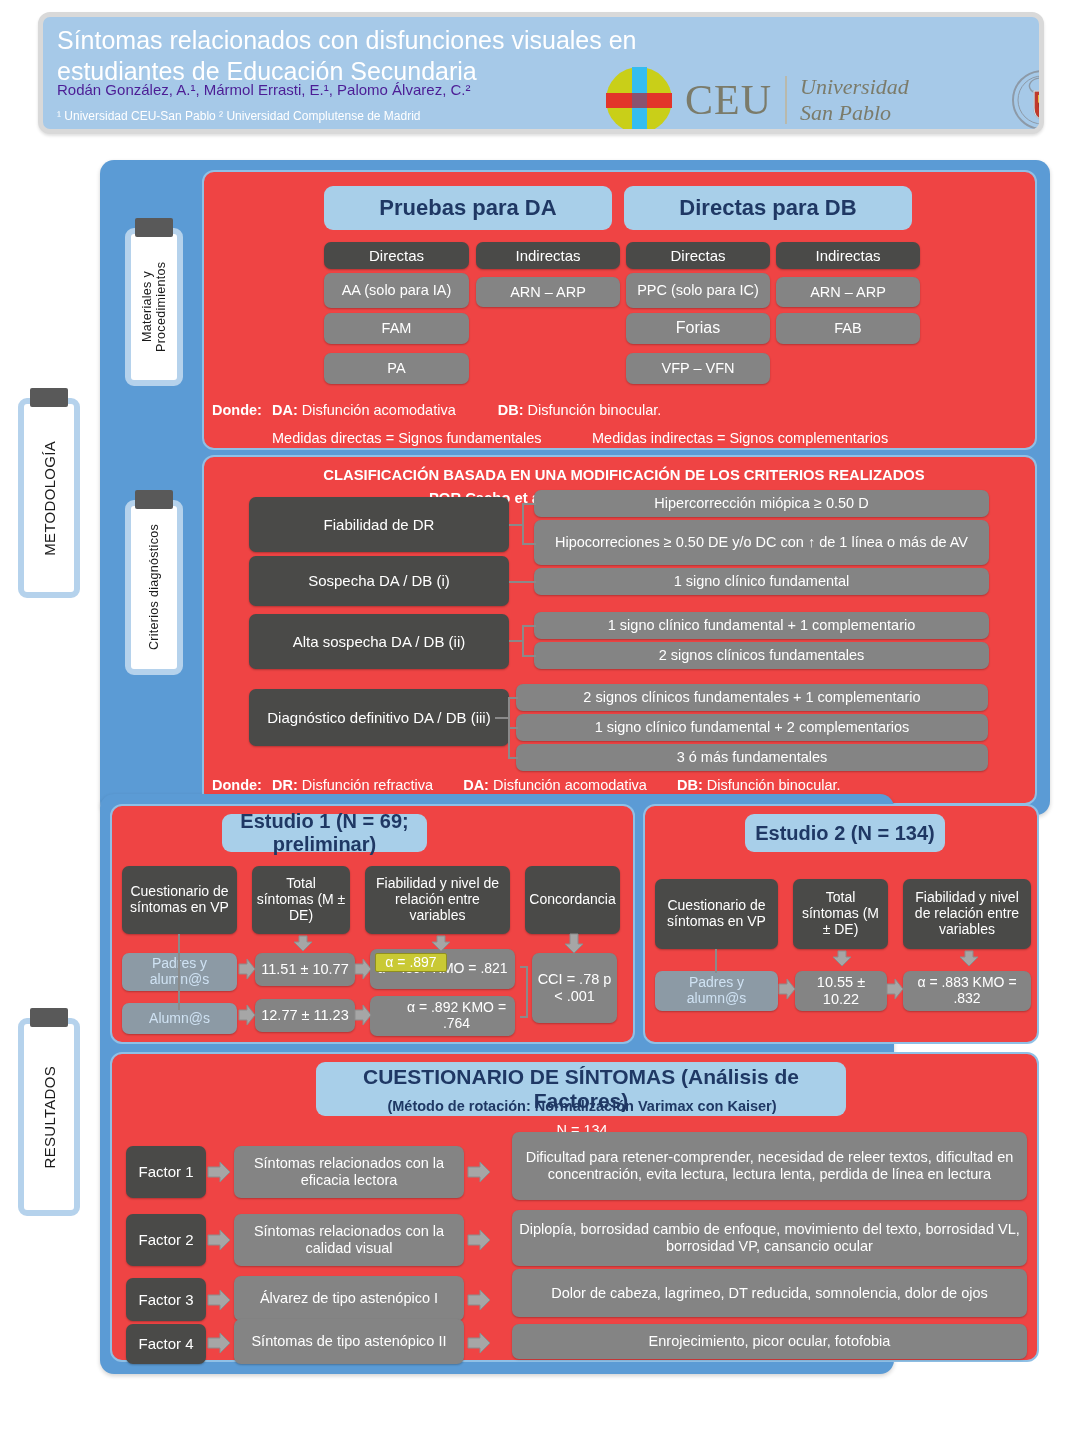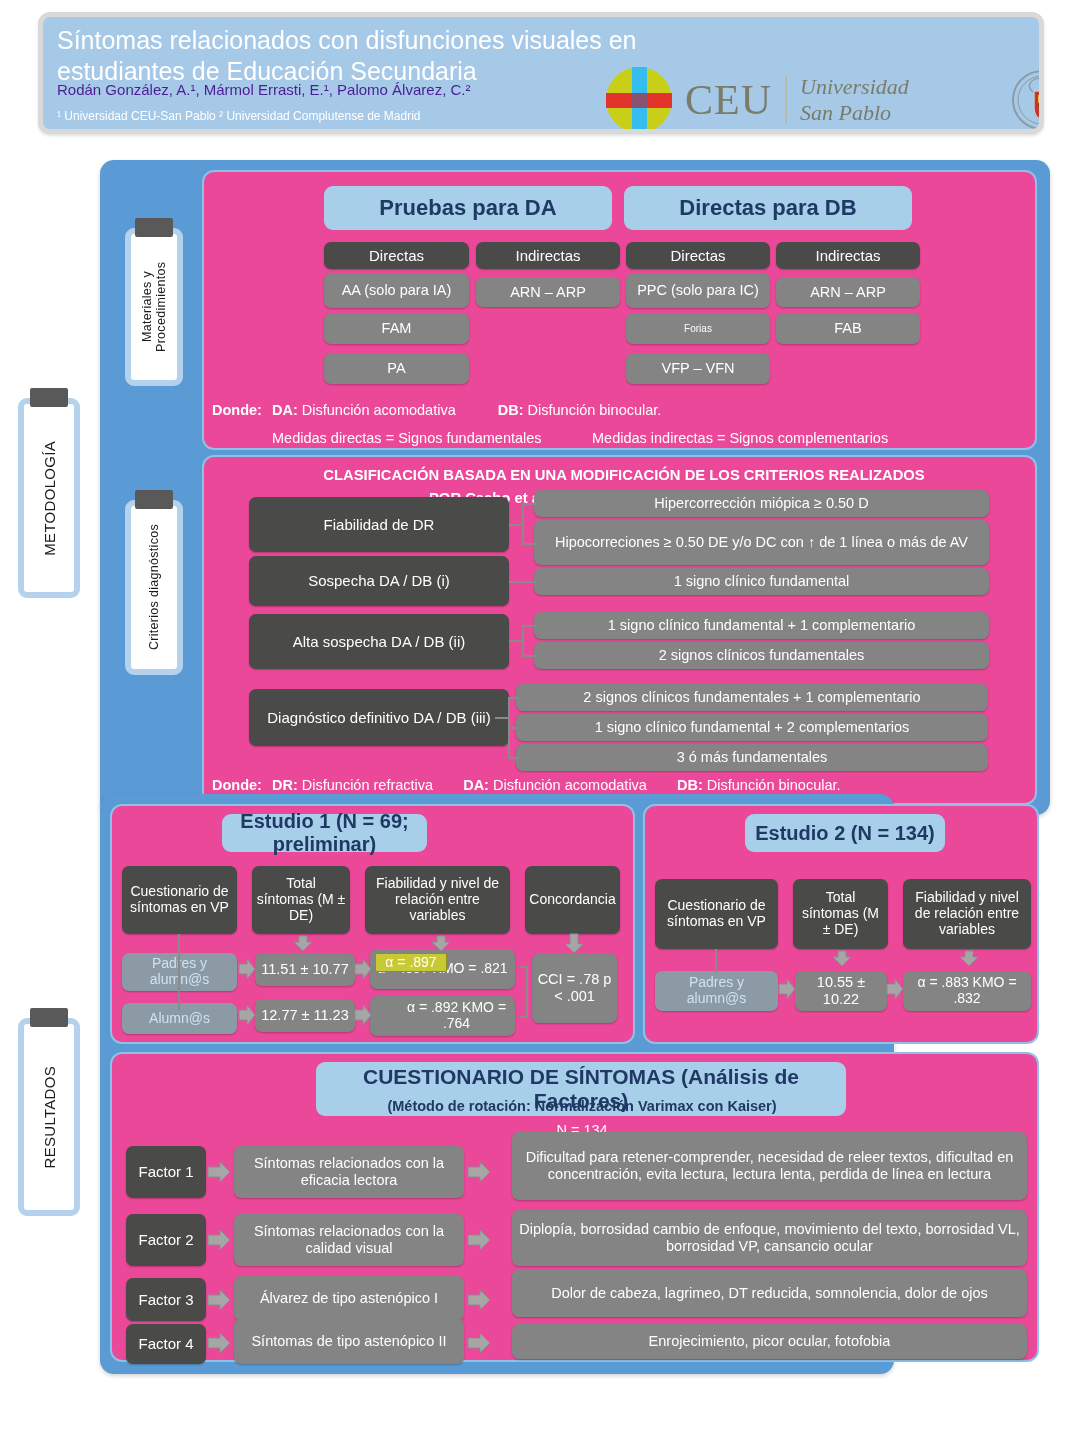--- a/index.html
+++ b/index.html
@@ -66,21 +66,21 @@
 
   
   .panel {
     position:absolute;
     background:#5b9bd5;
     border-radius:14px;
     box-shadow: 0 2px 4px rgba(0,0,0,.18);
   }
   .subpanel {
     position:absolute;
-    background:#ec4899;
+    background:#ef4444;
     border:2px solid #8fc0e6;
     border-radius:12px;
   }
 
   
   .bx {
     position:absolute;
     display:flex; align-items:center; justify-content:center;
     text-align:center;
     color:#ffffff;
@@ -164,21 +164,21 @@
     <div class="bx dark" style="left:120px; top:70px; width:145px; height:27px; font-size:15px;">Directas</div>
     <div class="bx mid" style="left:120px; top:101px; width:145px; height:35px; font-size:14.5px;">AA (solo para IA)</div>
     <div class="bx mid" style="left:120px; top:141px; width:145px; height:31px; font-size:14.5px;">FAM</div>
     <div class="bx mid" style="left:120px; top:181px; width:145px; height:31px; font-size:14.5px;">PA</div>
 
     <div class="bx dark" style="left:272px; top:70px; width:144px; height:27px; font-size:15px;">Indirectas</div>
     <div class="bx mid" style="left:272px; top:105px; width:144px; height:30px; font-size:14.5px;">ARN – ARP</div>
 
     <div class="bx dark" style="left:422px; top:70px; width:144px; height:27px; font-size:15px;">Directas</div>
     <div class="bx mid" style="left:422px; top:101px; width:144px; height:35px; font-size:14.5px;">PPC (solo para IC)</div>
-    <div class="bx mid" style="left:422px; top:141px; width:144px; height:31px; font-size:10px;">Forias</div>
+    <div class="bx mid" style="left:422px; top:141px; width:144px; height:31px; font-size:16px;">Forias</div>
     <div class="bx mid" style="left:422px; top:181px; width:144px; height:31px; font-size:14.5px;">VFP – VFN</div>
 
     <div class="bx dark" style="left:572px; top:70px; width:144px; height:27px; font-size:15px;">Indirectas</div>
     <div class="bx mid" style="left:572px; top:105px; width:144px; height:30px; font-size:14.5px;">ARN – ARP</div>
     <div class="bx mid" style="left:572px; top:141px; width:144px; height:31px; font-size:14.5px;">FAB</div>
 
     <div class="lbl" style="left:8px; top:230px; font-size:14.5px;">
       <b>Donde:</b>
       <span style="margin-left:6px;"><b>DA:</b></span>
       <span>Disfunción acomodativa</span>

